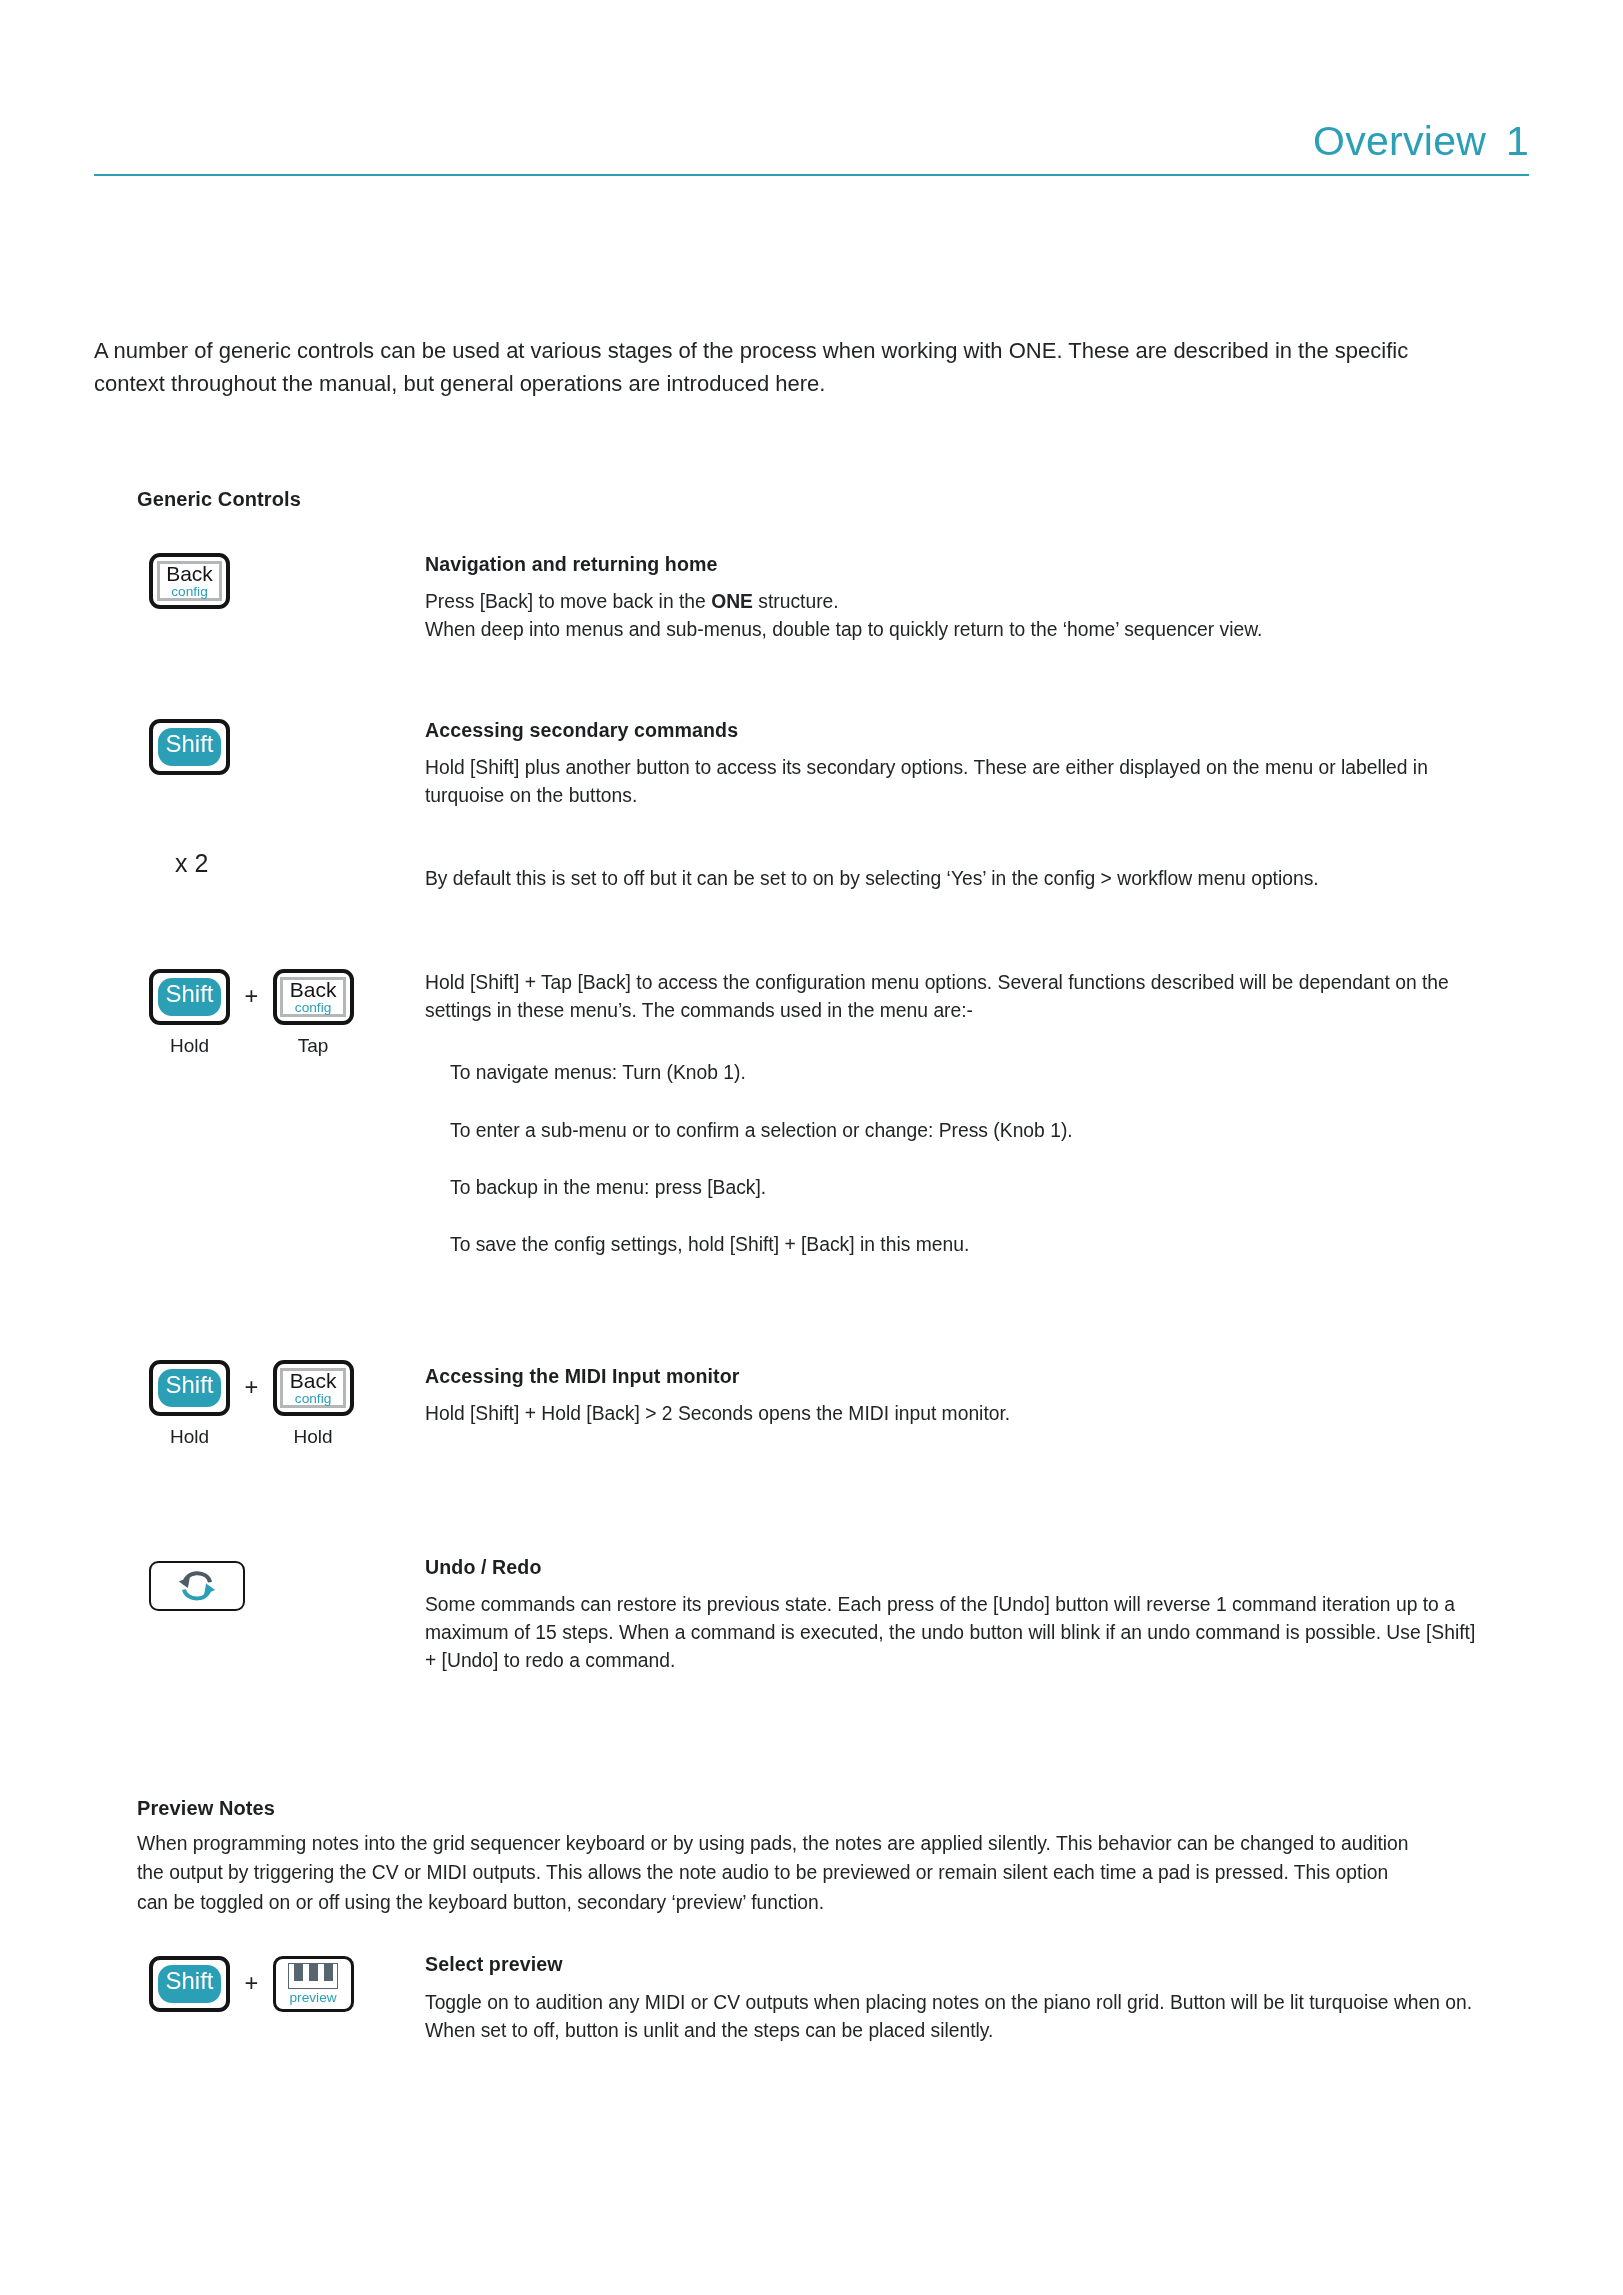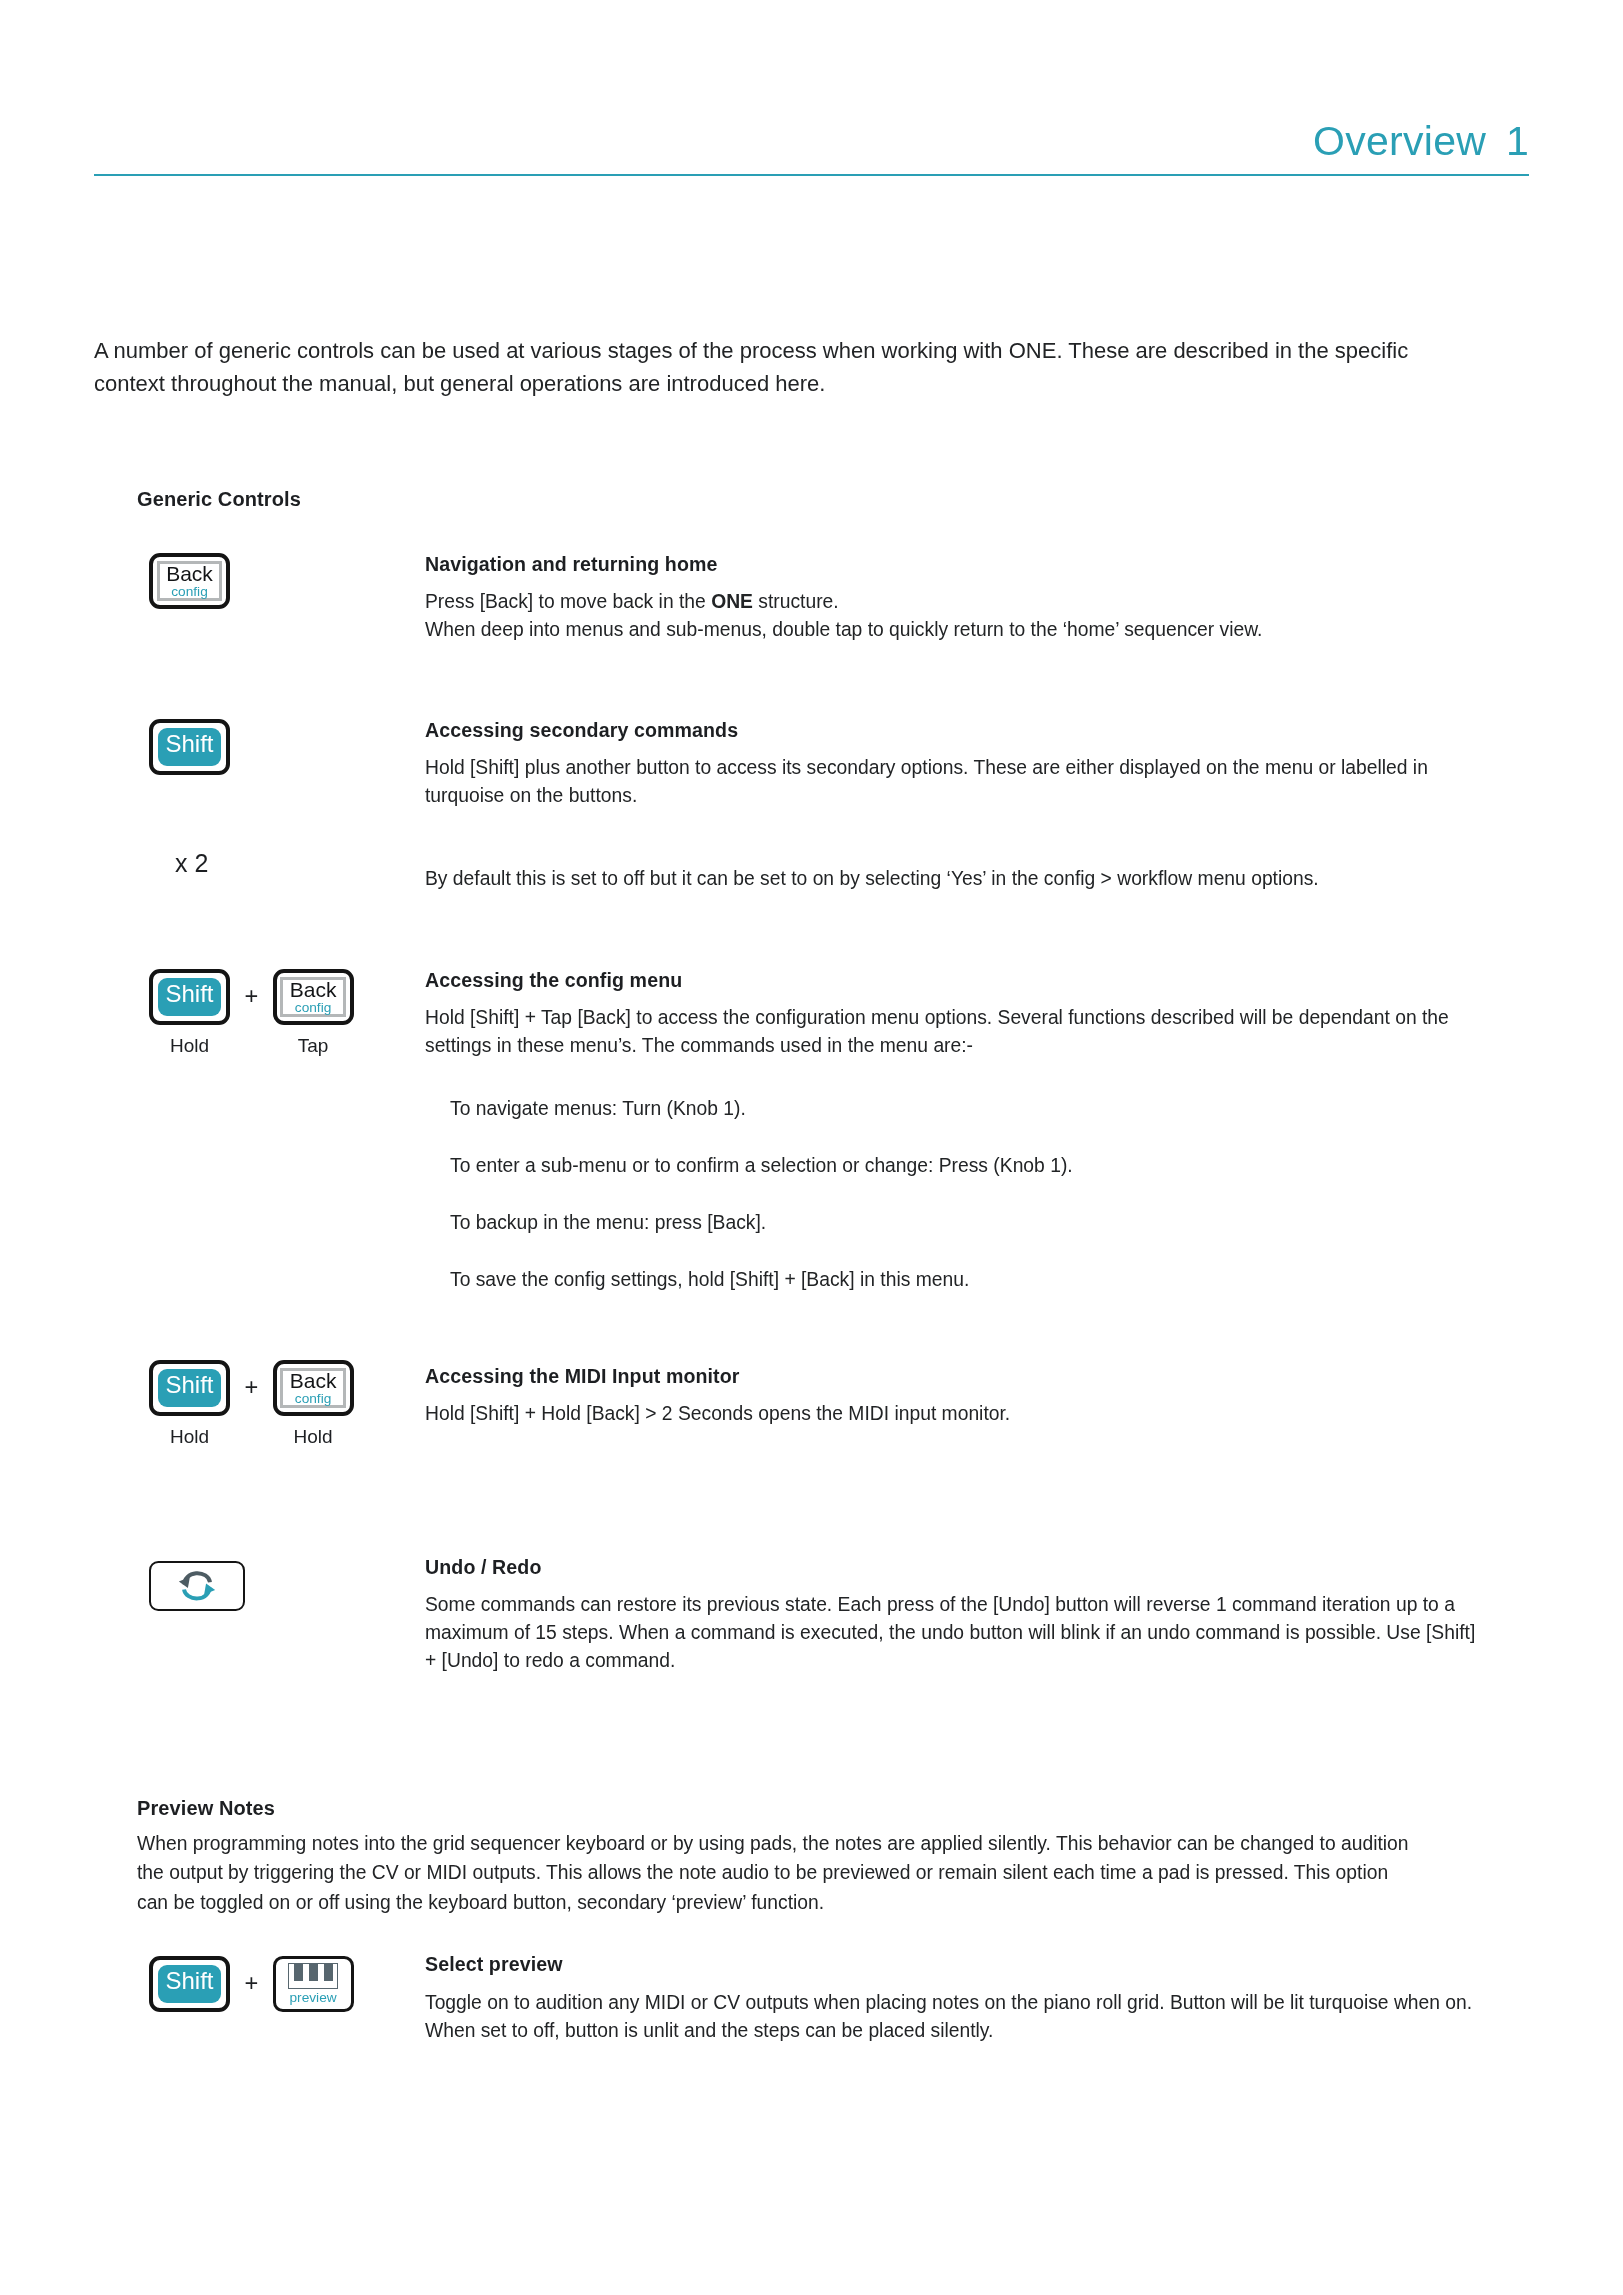--- a/index.html
+++ b/index.html
@@ -90,21 +90,21 @@
   }
   .btn-shift {
     width: 81px;
     height: 56px;
     padding: 4.6px;
   }
   .btn-shift .face {
     width: 100%;
     height: 100%;
     background: #2a9fb5;
-    border-radius: 9px;
+    border-radius: 14px;
     display: flex;
     align-items: center;
     justify-content: center;
     color: #ffffff;
     font-size: 24px;
     line-height: 1;
     padding-bottom: 6px;
     box-sizing: border-box;
   }
 
@@ -364,21 +364,20 @@
         <div class="btn-dark btn-back">
           <div class="face">
             <span class="lbl-main">Back</span>
             <span class="lbl-sub">config</span>
           </div>
         </div>
         <div class="key-caption">Tap</div>
       </div>
     </div>
     <div class="text-col" style="top:0;">
-      <div class="blk-title">Accessing the config menu</div>
       <div class="blk-body">Hold [Shift] + Tap [Back] to access the configuration menu options. Several functions described will be dependant on the settings in these menu’s. The commands used in the menu are:-</div>
       <div class="blk-sub first">To navigate menus: Turn (Knob 1).</div>
       <div class="blk-sub">To enter a sub-menu or to confirm a selection or change: Press (Knob 1).</div>
       <div class="blk-sub">To backup in the menu: press [Back].</div>
       <div class="blk-sub">To save the config settings, hold [Shift] + [Back] in this menu.</div>
     </div>
   </div>
 
   <div class="row" style="top:1360px;">
     <div class="glyph-col" style="top:0;">

